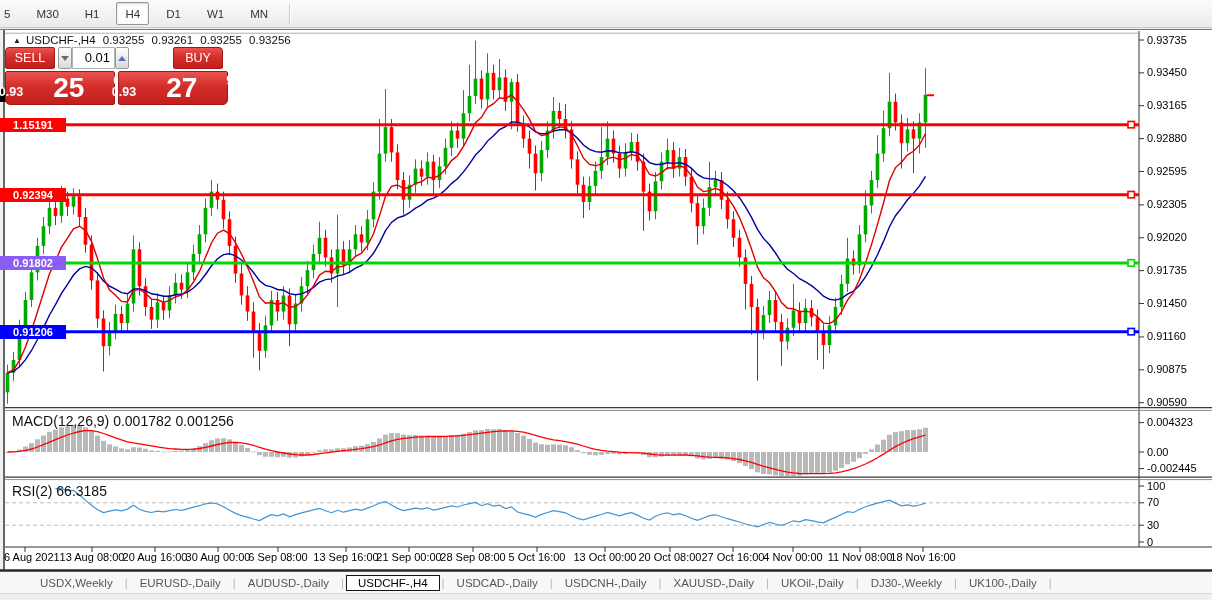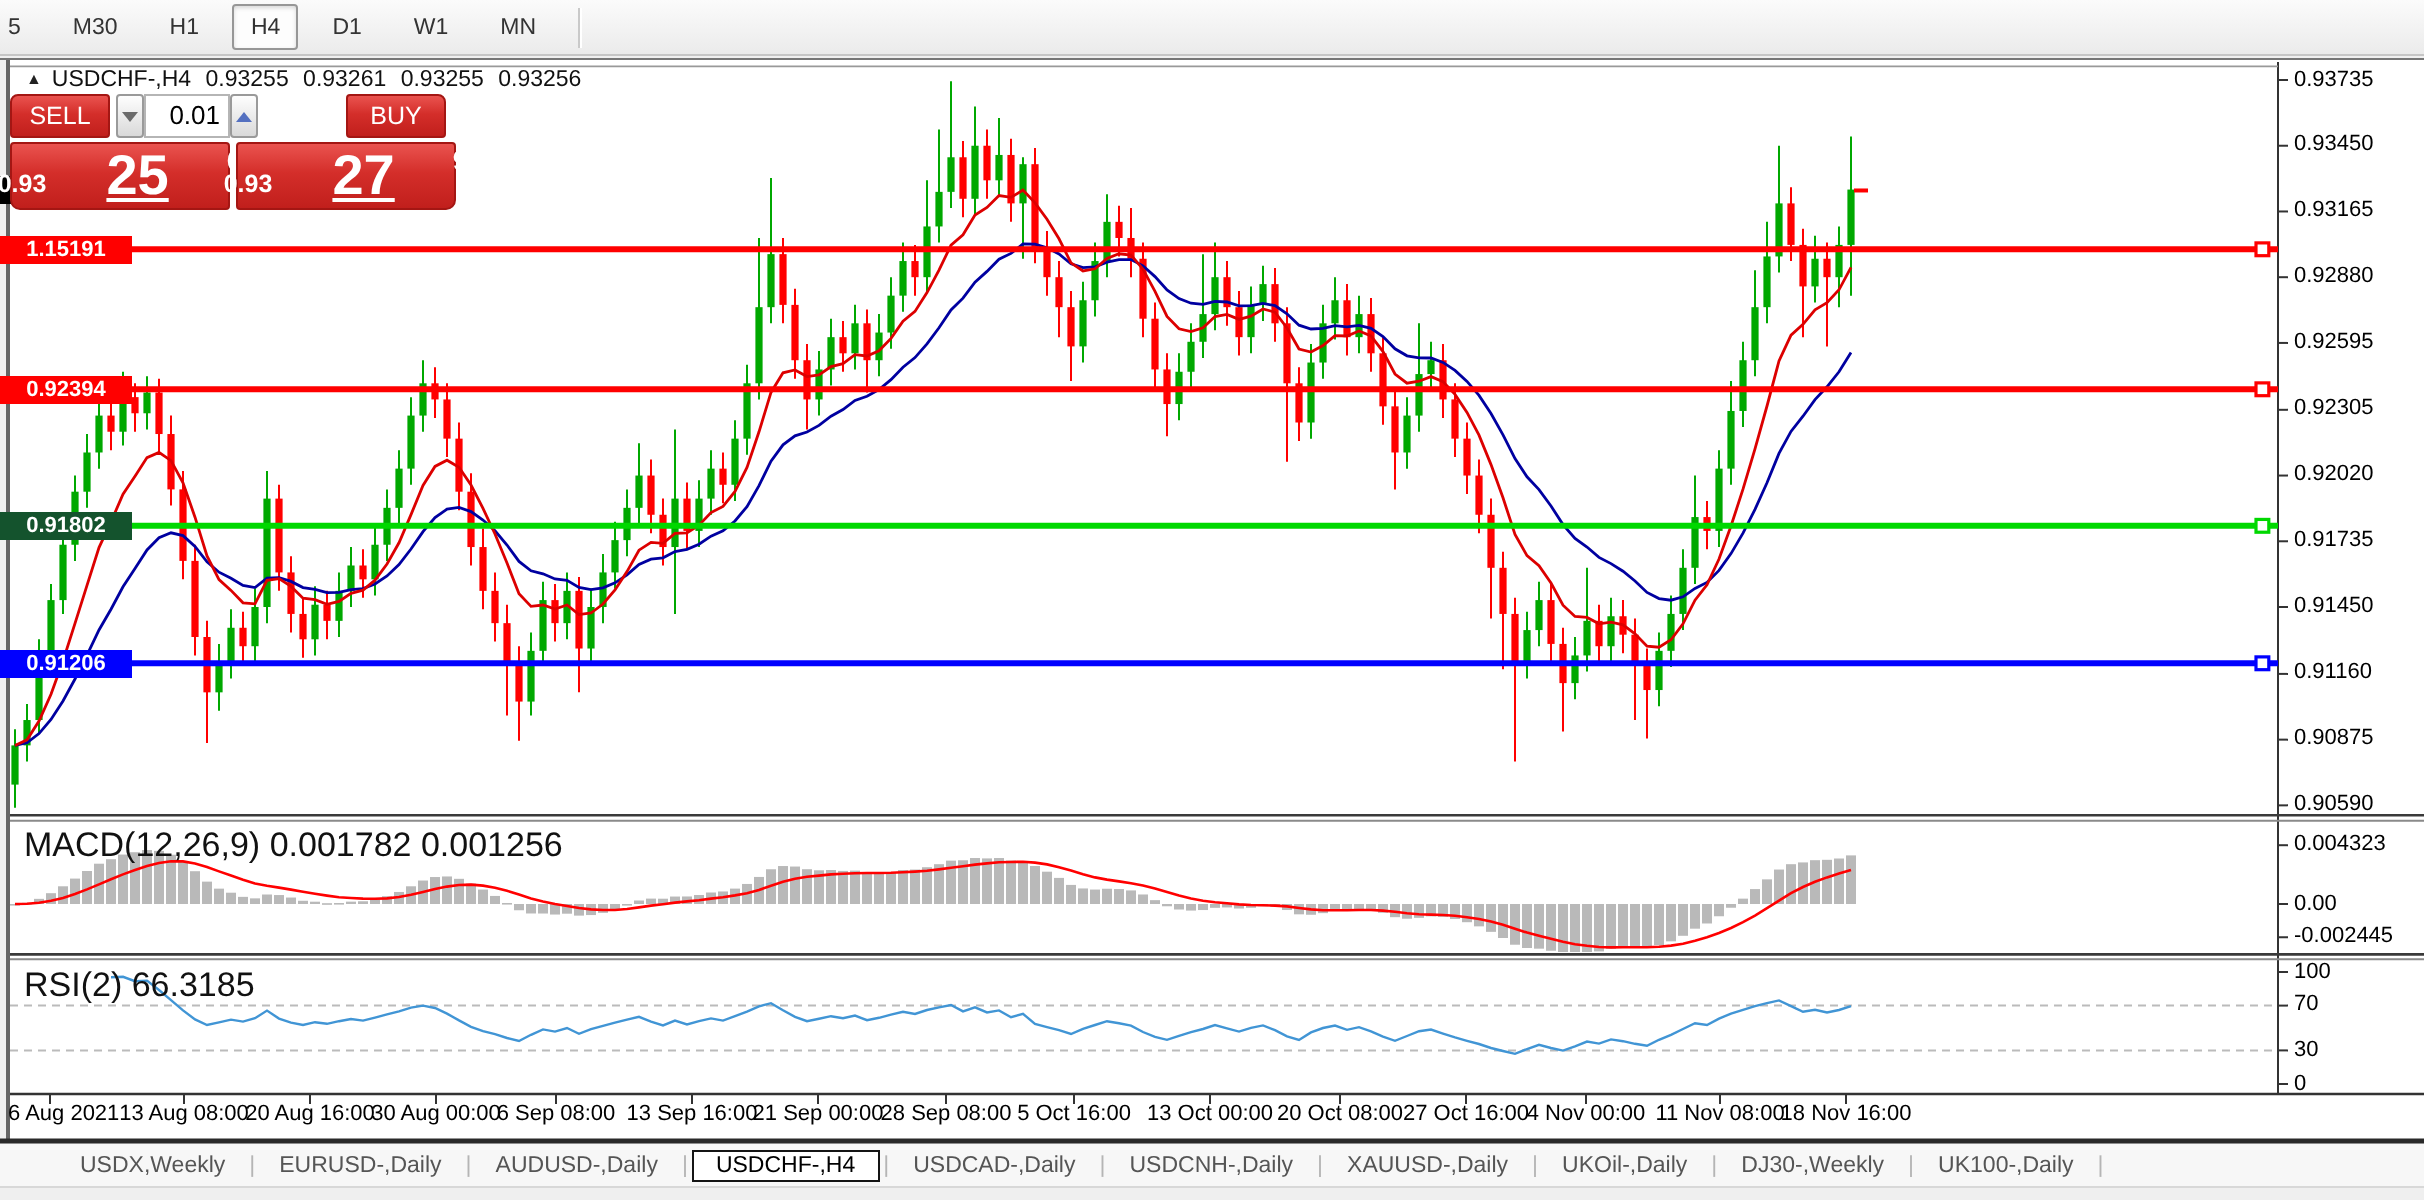--- a/index.html
+++ b/index.html
@@ -17,42 +17,42 @@
   #client{left:5px;top:30px;width:1207px;height:540px;background:#fff;z-index:1;}
   #chart-svg{left:0;top:0;width:1212px;height:600px;z-index:2;pointer-events:none;}
   .txt{position:absolute;z-index:3;white-space:nowrap;color:#000;}
   .axis-lbl{font-size:11px;height:13px;line-height:13px;}
   .date-lbl{font-size:11px;top:551px;}
   .tag{left:1140px;width:66px;height:14px;line-height:14px;text-align:center;
        color:#fff;font-size:11px;font-weight:700;z-index:3;}
   #hdr{left:13px;top:34px;font-size:11.5px;color:#111;z-index:3;}
   #hdr .tri{font-size:8px;position:relative;top:-1px;margin-right:5px;color:#222;}
   #hdr span{margin-right:4px;}
-  .ind-lbl{font-size:17px;color:#111;z-index:3;}
+  .ind-lbl{font-size:14px;color:#111;z-index:3;}
   
   #trade-panel{left:5px;top:47px;width:224px;height:60px;z-index:4;}
   .red-grad{background:linear-gradient(180deg,#ea534f 0%,#d42e2a 45%,#c11f1c 100%);
             border:1px solid #a41613;color:#fff;box-sizing:border-box;text-align:center;}
   #sell-btn{left:0;top:0;width:50px;height:22px;border-radius:4px 2px 2px 2px;
             font-size:12.5px;display:flex;align-items:center;justify-content:center;}
   #buy-btn{left:168px;top:0;width:50px;height:22px;border-radius:2px 4px 2px 2px;
            font-size:12.5px;display:flex;align-items:center;justify-content:center;}
   .spin-btn{top:0;width:14px;height:22px;background:linear-gradient(#fefefe,#d9d9d9);
             border:1px solid #9a9a9a;box-sizing:border-box;border-radius:2px;
             display:flex;align-items:center;justify-content:center;}
   #vol-down{left:53px;} #vol-up{left:110px;}
   #vol-field{left:67px;top:0;width:43px;height:22px;background:#fff;border:1px solid #b5b5b5;
              box-sizing:border-box;font-size:13px;text-align:right;line-height:20px;padding-right:4px;color:#000;}
   .tri-down{width:0;height:0;border-left:4px solid transparent;border-right:4px solid transparent;border-top:5px solid #6b6b6b;}
   .tri-up{width:0;height:0;border-left:4px solid transparent;border-right:4px solid transparent;border-bottom:5px solid #5470c0;}
   .px-box{top:24px;width:110px;height:34px;display:flex;align-items:center;justify-content:center;gap:28px;}
   #sell-px{left:0;border-radius:2px 2px 2px 5px;}
   #buy-px{left:113px;border-radius:2px 2px 5px 2px;}
   .px-small{font-size:12.5px;font-weight:700;align-self:flex-end;margin:0 2px 5px 0;}
-  .px-big{font-size:28px;font-weight:700;line-height:30px;text-decoration:underline;}
+  .px-big{font-size:28px;font-weight:700;line-height:30px;}
   .px-sup{font-size:14px;font-weight:700;position:relative;top:-8px;margin-left:1px;}
   
   #tabbar{left:0;top:572px;width:1212px;height:21px;background:#f7f7f7;display:flex;align-items:center;
           padding-left:30px;box-sizing:border-box;z-index:6;font-size:11.5px;color:#555;}
   .tab{padding:2px 10px;cursor:default;}
   .tab.active{background:#fff;border:1px solid #141414;color:#000;padding:1px 11px;}
   .tab-sep{color:#b5b5b5;margin:0 2px;}
   #tab-nav{position:absolute;right:8px;top:3px;display:flex;gap:14px;font-size:9px;color:#8a8a8a;}
   #status-strip{left:0;top:593px;width:1212px;height:7px;background:#efefef;border-top:1px solid #d8d8d8;z-index:6;}
 </style>
@@ -632,21 +632,21 @@
     <polyline points="55.5,488.6 61.5,488.4 67.5,490.6 73.5,490.3 79.5,495.0 85.5,500.1 91.5,505.2 97.5,509.7 103.5,512.5 109.5,511.2 115.5,509.8 121.5,510.8 127.5,509.1 133.5,505.3 139.5,509.3 145.5,511.3 151.5,512.5 157.5,511.1 163.5,511.9 169.5,510.6 175.5,509.5 181.5,510.3 187.5,508.8 193.5,507.2 199.5,505.7 205.5,503.8 211.5,502.8 217.5,504.0 223.5,506.8 229.5,510.2 235.5,513.4 241.5,515.6 247.5,517.1 253.5,519.0 259.5,520.5 265.5,517.4 271.5,514.7 277.5,515.8 283.5,514.0 289.5,516.9 295.5,514.6 301.5,512.9 307.5,511.3 313.5,509.8 319.5,508.4 325.5,510.8 331.5,512.7 337.5,510.3 343.5,512.2 349.5,510.6 355.5,509.2 361.5,510.3 367.5,508.1 373.5,505.8 379.5,503.2 385.5,501.6 391.5,505.1 397.5,508.4 403.5,510.6 409.5,509.4 415.5,508.1 421.5,509.1 427.5,507.8 433.5,510.1 439.5,508.9 445.5,507.3 451.5,505.9 457.5,507.0 463.5,505.0 469.5,503.7 475.5,502.5 481.5,505.7 487.5,503.7 493.5,506.2 499.5,505.2 505.5,508.6 511.5,506.9 517.5,512.0 523.5,513.6 529.5,515.1 535.5,517.0 541.5,514.4 547.5,512.5 553.5,510.6 559.5,511.6 565.5,512.8 571.5,516.0 577.5,518.4 583.5,519.9 589.5,517.9 595.5,516.1 601.5,514.5 607.5,512.5 613.5,514.2 619.5,515.8 625.5,513.9 631.5,512.7 637.5,515.1 643.5,518.2 649.5,520.0 655.5,516.2 661.5,514.0 667.5,512.8 673.5,514.9 679.5,513.6 685.5,515.7 691.5,518.3 697.5,520.4 703.5,518.0 709.5,515.6 715.5,514.8 721.5,516.8 727.5,518.7 733.5,520.4 739.5,522.0 745.5,524.0 751.5,525.5 757.5,526.9 763.5,524.5 769.5,522.4 775.5,524.0 781.5,525.3 787.5,523.2 793.5,520.8 799.5,521.8 805.5,519.7 811.5,520.6 817.5,521.9 823.5,522.9 829.5,519.9 835.5,517.4 841.5,514.5 847.5,511.6 853.5,512.5 859.5,509.3 865.5,506.8 871.5,504.9 877.5,503.1 883.5,501.6 889.5,500.2 895.5,503.1 901.5,505.9 907.5,504.9 913.5,506.2 919.5,505.0 925.5,503.1" fill="none" stroke="#4195d5" stroke-width="1.2"></polyline>
     <line x1="1139" y1="486" x2="1144" y2="486" stroke="#333" stroke-width="1"></line>
     <line x1="1139" y1="502.8" x2="1144" y2="502.8" stroke="#333" stroke-width="1"></line>
     <line x1="1139" y1="525.2" x2="1144" y2="525.2" stroke="#333" stroke-width="1"></line>
     <line x1="1139" y1="542" x2="1144" y2="542" stroke="#333" stroke-width="1"></line>
   </svg>
 
 <div id="overlay">
     <div class="txt tag" style="left: 0px; top: 117.645px; background: rgb(255, 0, 0);">1.15191</div>
     <div class="txt tag" style="left: 0px; top: 187.644px; background: rgb(255, 0, 0);">0.92394</div>
-    <div class="txt tag" style="left: 0px; top: 255.914px; background: #14532d;">0.91802</div>
+    <div class="txt tag" style="left: 0px; top: 255.914px; background: #8b5cf6;">0.91802</div>
     <div class="txt tag" style="left: 0px; top: 324.644px; background: rgb(0, 0, 255);">0.91206</div>
     <div class="txt tag" style="left: 0px; top: 88.2383px; background: rgb(0, 0, 0);">0.93256</div>
     <div class="txt axis-lbl" style="left: 1147px; top: 33.5px;">0.93735</div>
     <div class="txt axis-lbl" style="left: 1147px; top: 66.3662px;">0.93450</div>
     <div class="txt axis-lbl" style="left: 1147px; top: 99.2324px;">0.93165</div>
     <div class="txt axis-lbl" style="left: 1147px; top: 132.099px;">0.92880</div>
     <div class="txt axis-lbl" style="left: 1147px; top: 164.965px;">0.92595</div>
     <div class="txt axis-lbl" style="left: 1147px; top: 198.408px;">0.92305</div>
     <div class="txt axis-lbl" style="left: 1147px; top: 231.274px;">0.92020</div>
     <div class="txt axis-lbl" style="left: 1147px; top: 264.14px;">0.91735</div>

